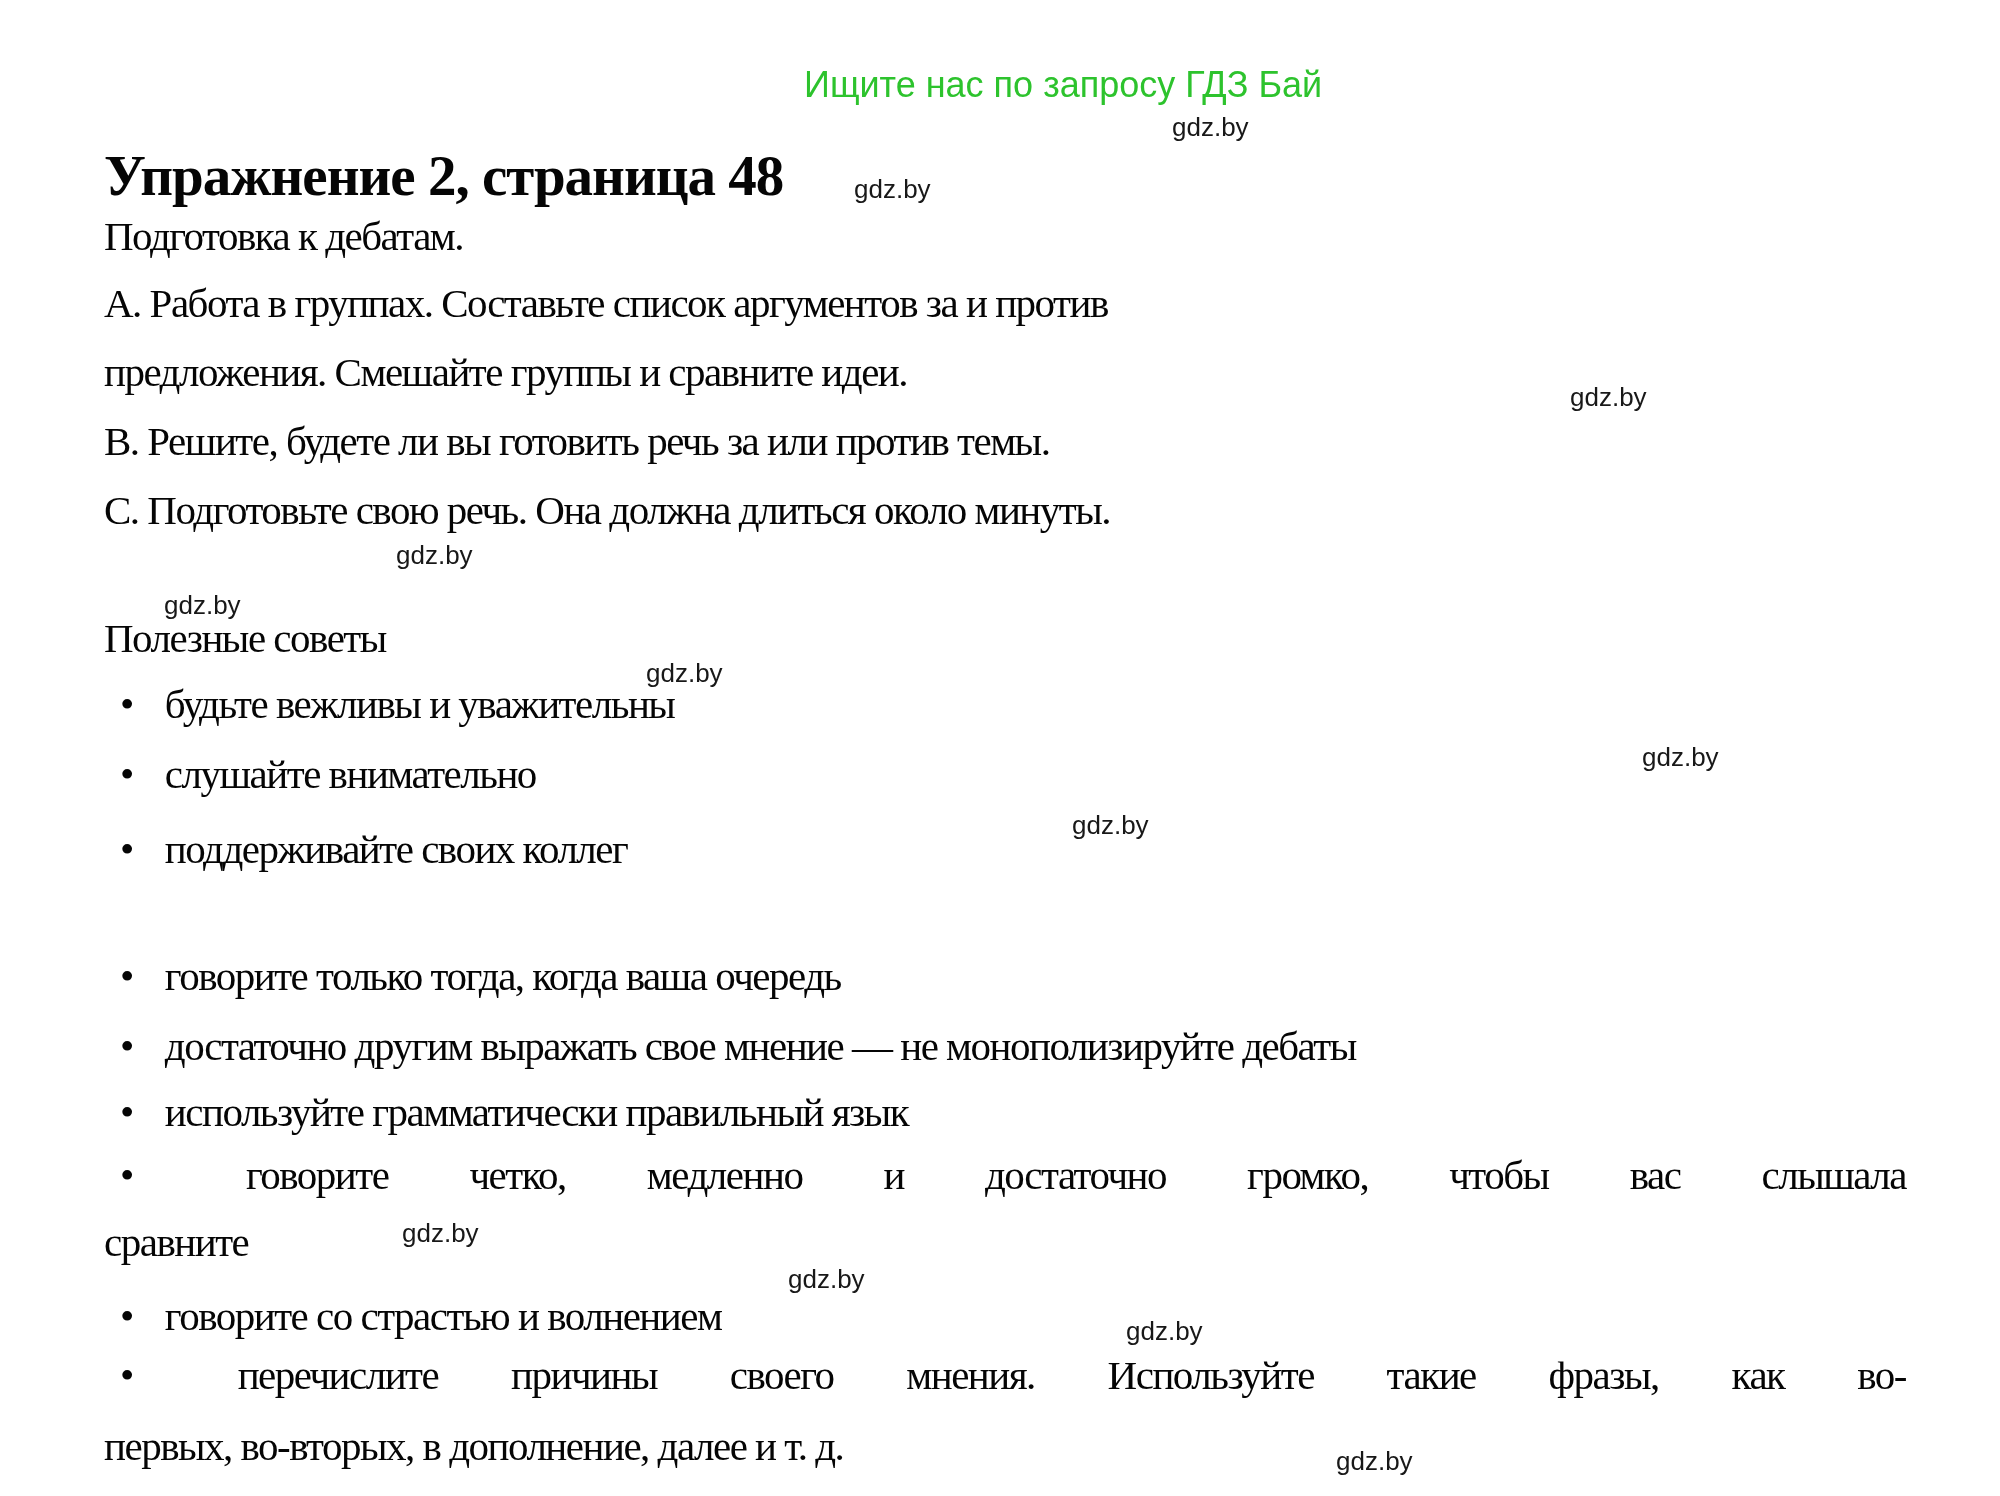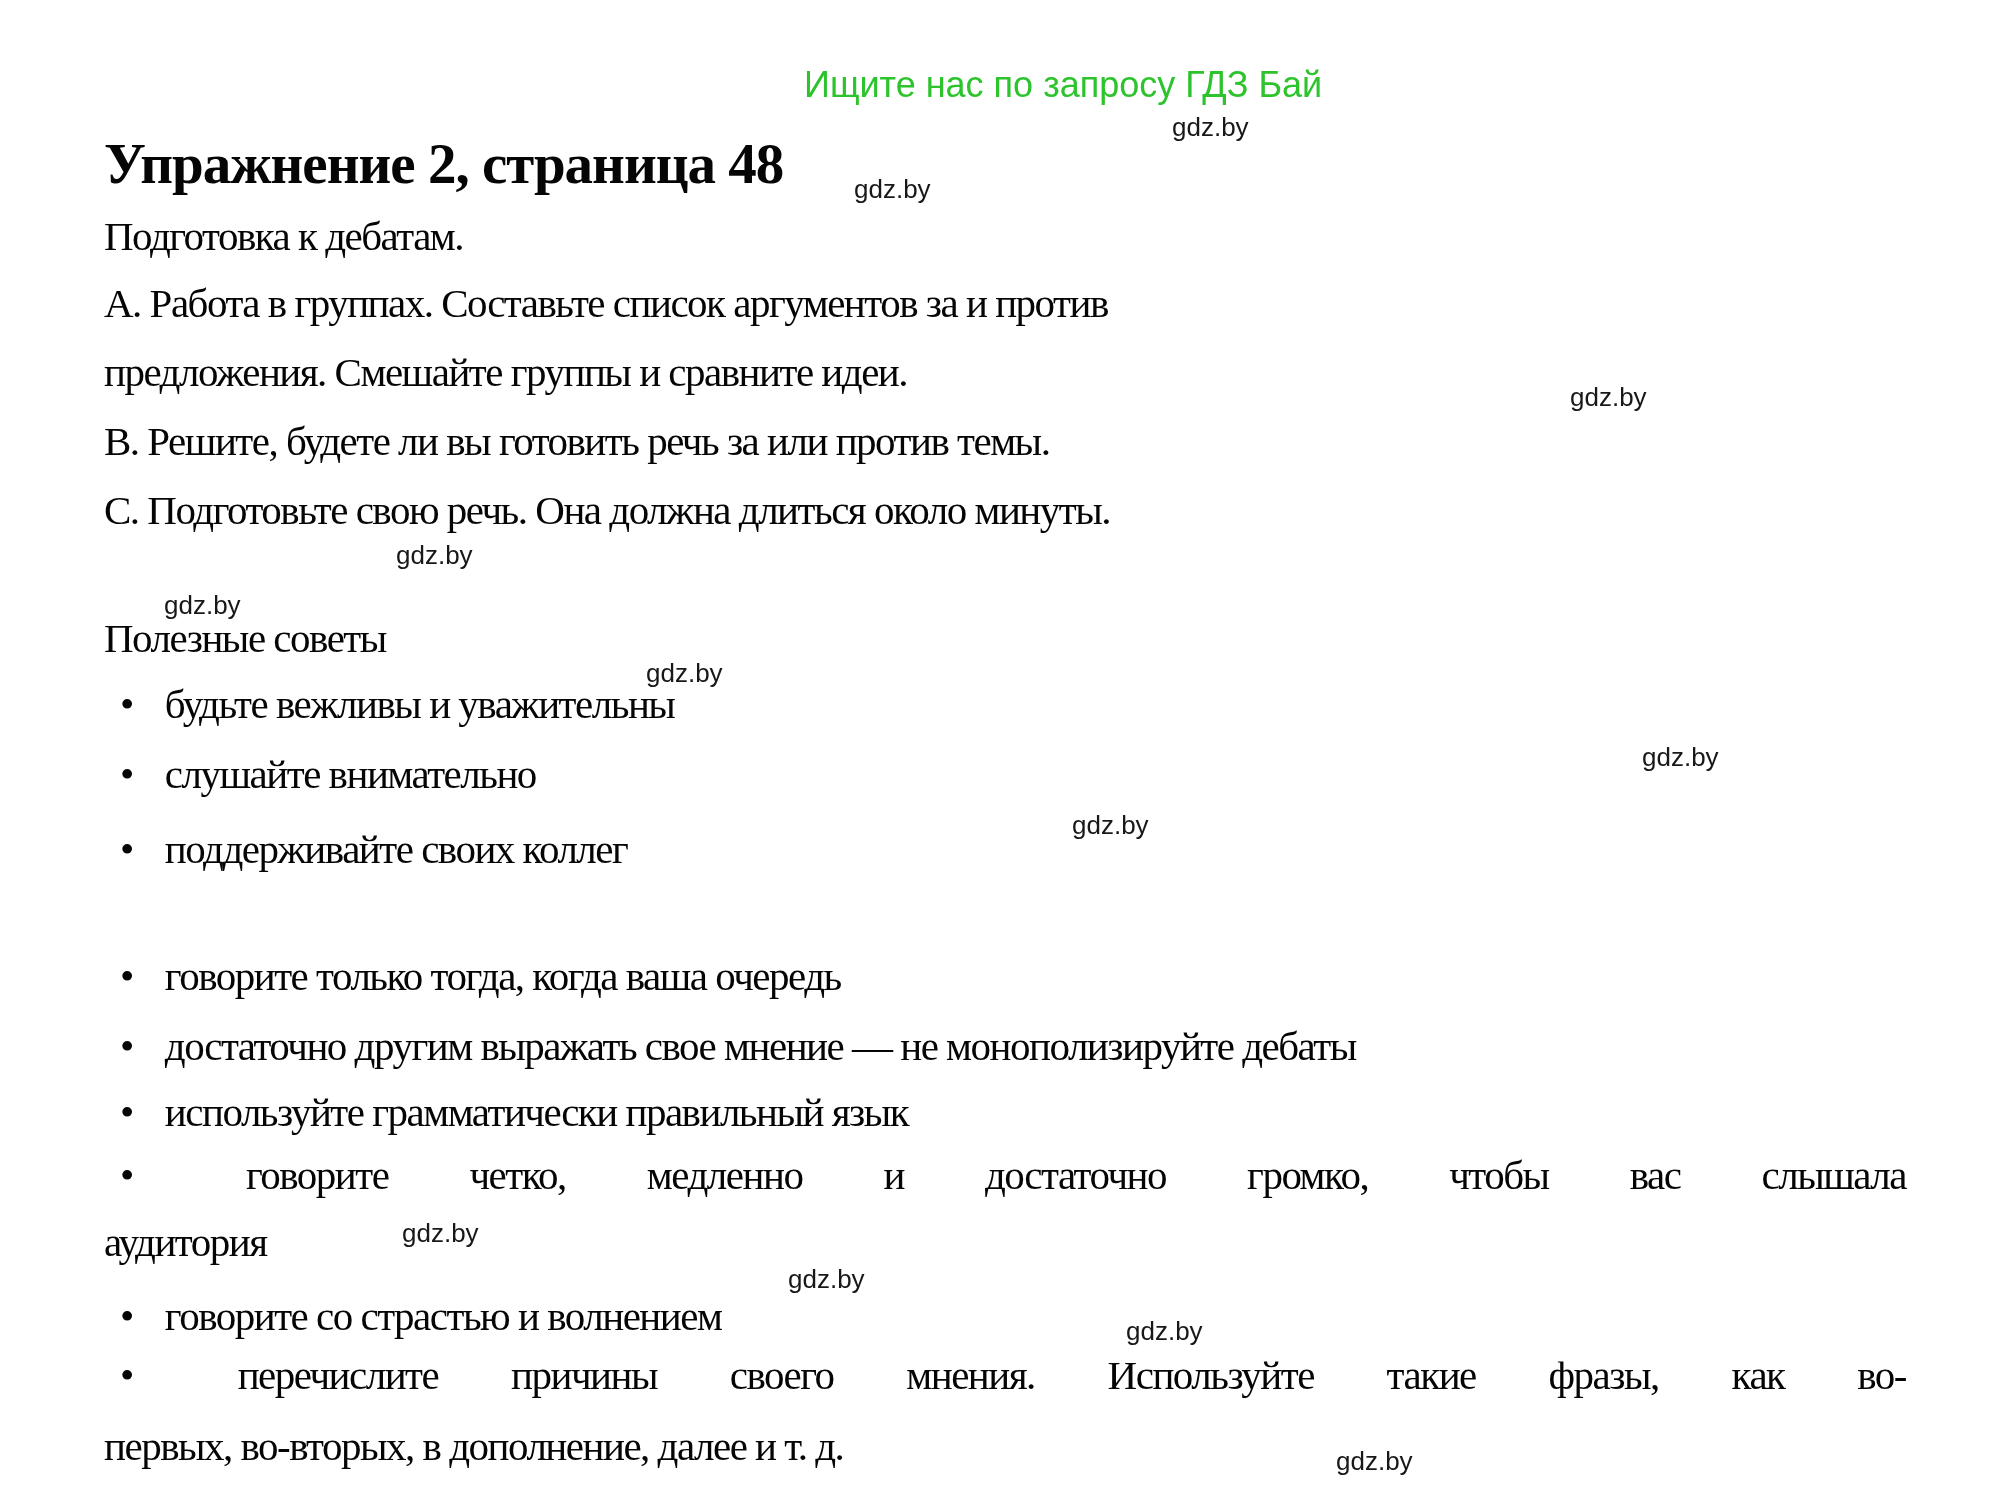--- a/index.html
+++ b/index.html
@@ -87,21 +87,21 @@
   <span class="wm" style="left:332px;  top:476px;">gdz.by</span>
   <span class="wm" style="left:100px;  top:526px;">gdz.by</span>
   <span class="wm" style="left:582px;  top:594px;">gdz.by</span>
   <span class="wm" style="left:1578px; top:678px;">gdz.by</span>
   <span class="wm" style="left:1008px; top:746px;">gdz.by</span>
   <span class="wm" style="left:338px;  top:1154px;">gdz.by</span>
   <span class="wm" style="left:724px;  top:1200px;">gdz.by</span>
   <span class="wm" style="left:1062px; top:1252px;">gdz.by</span>
   <span class="wm" style="left:1272px; top:1382px;">gdz.by</span>
 
-  <div class="line title" style="top:68px;">Упражнение 2, страница 48</div>
+  <div class="line title" style="top:80px;">Упражнение 2, страница 48</div>
   <div class="line" style="top:150px;">Подготовка к дебатам.</div>
 
   <div class="line" style="top:217px;">А. Работа в группах. Составьте список аргументов за и против</div>
   <div class="line" style="top:286px;">предложения. Смешайте группы и сравните идеи.</div>
   <div class="line" style="top:355px;">В. Решите, будете ли вы готовить речь за или против темы.</div>
   <div class="line" style="top:424px;">С. Подготовьте свою речь. Она должна длиться около минуты.</div>
 
   <div class="line" style="top:552px;">Полезные советы</div>
 
   <div class="line" style="top:618px;">
@@ -119,21 +119,21 @@
   <div class="line" style="top:960px;">
     <span class="bullet b-gap">•</span><span>достаточно другим выражать свое мнение — не монополизируйте дебаты</span>
   </div>
   <div class="line" style="top:1026px;">
     <span class="bullet b-gap">•</span><span>используйте грамматически правильный язык</span>
   </div>
 
   <div class="line justify" style="top:1089px;">
     <span class="bullet">•</span> <span>говорите четко, медленно и достаточно громко, чтобы вас слышала</span>
   </div>
-  <div class="line" style="top:1156px;">аудитория</div>
+  <div class="line" style="top:1156px;">сравните</div>
   <div class="line" style="top:1230px;">
     <span class="bullet b-gap">•</span><span>говорите со страстью и волнением</span>
   </div>
 
   <div class="line" style="top:1360px;">первых, во-вторых, в дополнение, далее и т. д.</div>
   <div class="line justify" style="top:1289px;">
     <span class="bullet">•</span> <span>перечислите причины своего мнения. Используйте такие фразы, как во-</span>
   </div>
 
   <div class="footer">gdz by  //  гдз бай  //  гдз by</div>

